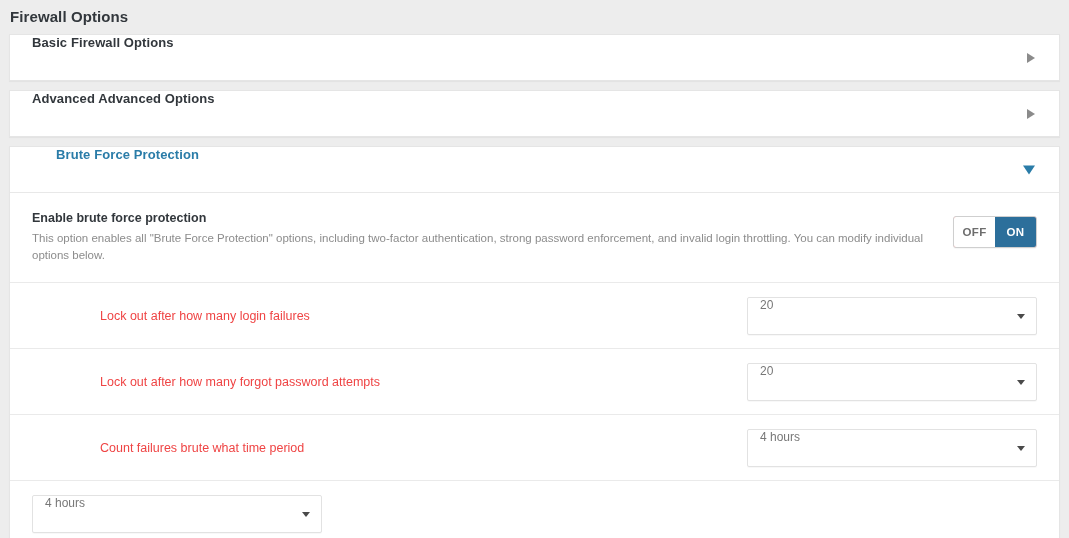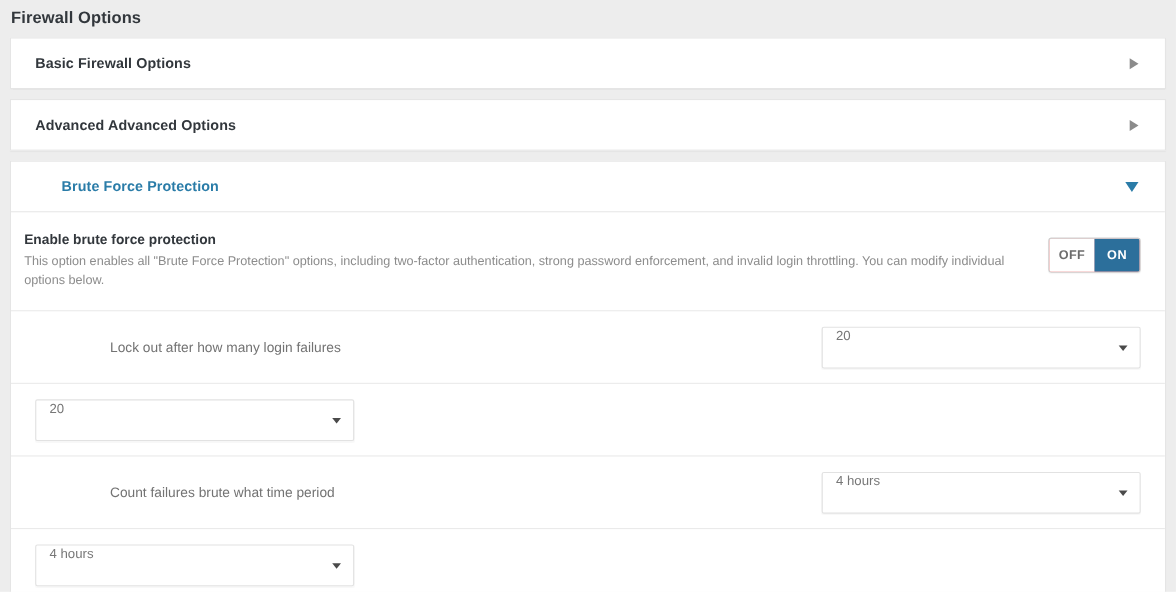--- a/index.html
+++ b/index.html
@@ -41,21 +41,21 @@
     margin: 0 9px 9px 9px;
   }
   .panel.expanded {
     margin-bottom: 0;
   }
 
   .panel-header {
     position: relative;
     height: 45px;
     display: flex;
-    align-items: center;
+    align-items: flex-start;
     padding: 0 37px 0 22px;
     cursor: pointer;
     box-sizing: border-box;
   }
   .panel-header .title {
     font-size: 13px;
     font-weight: bold;
     color: #32373c;
     letter-spacing: 0.1px;
   }
@@ -86,21 +86,21 @@
   
   .panel-body {
     border-top: 1px solid #e8e8e8;
     background: #ffffff;
   }
 
   
   .master-row {
     display: flex;
     align-items: flex-start;
-    padding: 16px 22px 18px 12px;
+    padding: 16px 22px 18px 22px;
     border-bottom: 1px solid #eaeaea;
     box-sizing: border-box;
     min-height: 88px;
   }
   .master-text {
     flex: 1 1 auto;
     padding-right: 24px;
   }
   .master-text .label {
     font-size: 12.5px;
@@ -150,21 +150,21 @@
     display: flex;
     align-items: center;
     height: 66px;
     border-bottom: 1px solid #eaeaea;
     padding: 0 22px 0 22px;
     box-sizing: border-box;
   }
   .opt-label {
     flex: 1 1 auto;
     font-size: 12.5px;
-    color: #737373;
+    color: #ef4444;
     padding-left: 68px;
     box-sizing: border-box;
     line-height: 18px;
   }
   .opt-control {
     flex: 0 0 290px;
     width: 290px;
   }
 
   .select {
@@ -238,20 +238,21 @@
         <div class="opt-label">Lock out after how many login failures</div>
         <div class="opt-control">
           <div class="select">
             <span>20</span>
             <span class="caret"></span>
           </div>
         </div>
       </div>
 
       <div class="opt-row">
+        <div class="opt-label">Lock out after how many forgot password attempts</div>
         <div class="opt-control">
           <div class="select">
             <span>20</span>
             <span class="caret"></span>
           </div>
         </div>
       </div>
 
       <div class="opt-row">
         <div class="opt-label">Count failures brute what time period</div>

